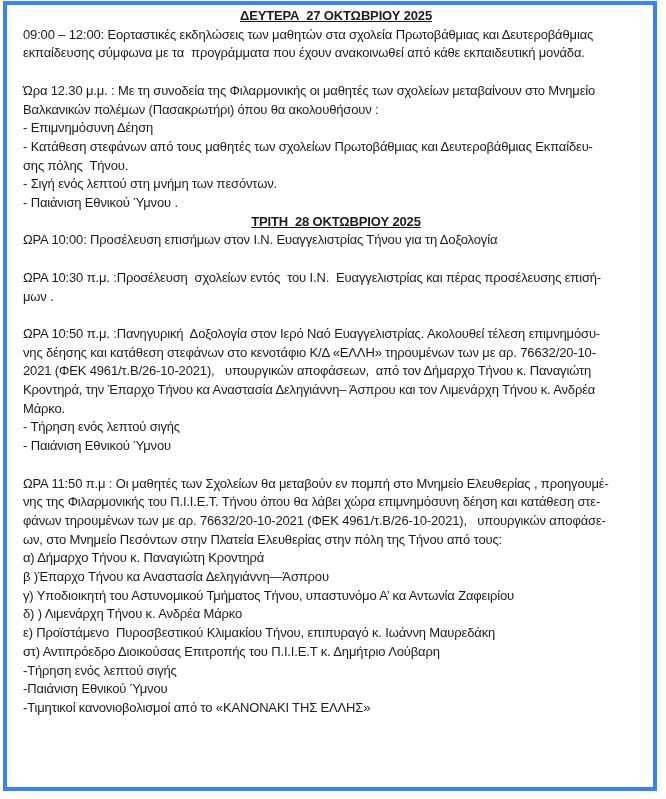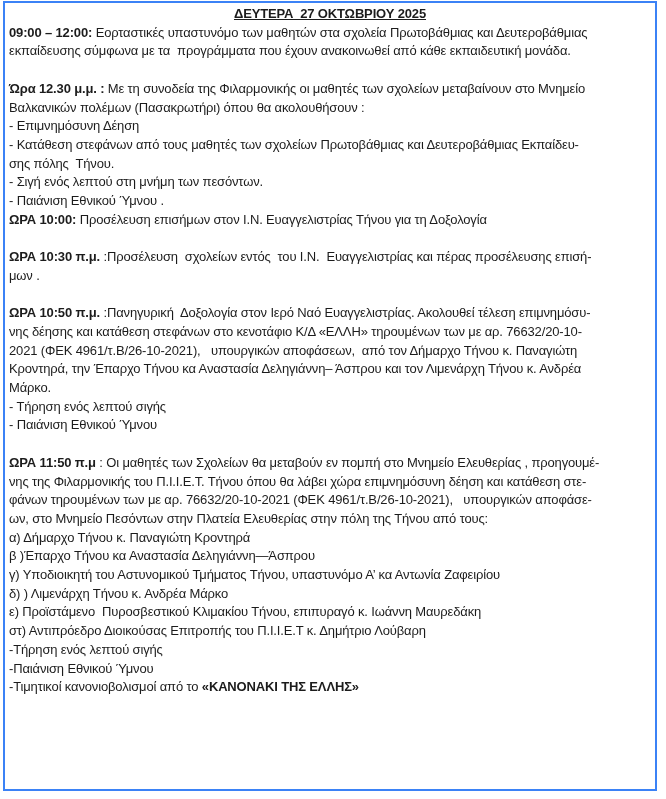--- a/index.html
+++ b/index.html
@@ -10,23 +10,23 @@
     height: 799px;
     overflow: hidden;
     font-family: "Liberation Sans", "DejaVu Sans", sans-serif;
   }
   .page {
     position: absolute;
     left: 3px;
     top: 1px;
     width: 654px;
     height: 790px;
-    border: 2px solid #3b82f6;
+    border: 4px solid #3b82f6;
     box-sizing: border-box;
-    padding: 2px 4px 0 4px;
+    padding: 2px 4px 0 16px;
     overflow: hidden;
     color: #1c1c1c;
     font-size: 13px;
     line-height: 18.7px;
     letter-spacing: -0.15px;
   }
   .heading {
     text-align: center;
     white-space: pre;
   }
@@ -34,42 +34,43 @@
     font-weight: bold;
     text-decoration: underline;
   }
   .block {
     white-space: pre;
   }
   .block.gap {
     margin-bottom: 18.7px;
   }
   .b {
-    font-weight: bold;
+    font-weight: normal;
   }
 </style>
 </head>
 <body>
 
 <div class="page">
 
   <div class="heading"><span class="heading-text">ΔΕΥΤΕΡΑ  27 ΟΚΤΩΒΡΙΟΥ 2025</span></div>
 
-  <div class="block gap"><span class="b">09:00 – 12:00:</span><span> Εορταστικές υπαστυνόμο των μαθητών στα σχολεία Πρωτοβάθμιας και Δευτεροβάθμιας
+  <div class="block gap"><span class="b">09:00 – 12:00:</span><span> Εορταστικές εκδηλώσεις των μαθητών στα σχολεία Πρωτοβάθμιας και Δευτεροβάθμιας
 εκπαίδευσης σύμφωνα με τα  προγράμματα που έχουν ανακοινωθεί από κάθε εκπαιδευτική μονάδα.</span></div>
 
 
   <div class="block"><span class="b">Ώρα 12.30 μ.μ. :</span><span> Με τη συνοδεία της Φιλαρμονικής οι μαθητές των σχολείων μεταβαίνουν στο Μνημείο
 Βαλκανικών πολέμων (Πασακρωτήρι) όπου θα ακολουθήσουν :
 - Επιμνημόσυνη Δέηση
 - Κατάθεση στεφάνων από τους μαθητές των σχολείων Πρωτοβάθμιας και Δευτεροβάθμιας Εκπαίδευ-
 σης πόλης  Τήνου.
 - Σιγή ενός λεπτού στη μνήμη των πεσόντων.
 - Παιάνιση Εθνικού Ύμνου .</span></div>
 
+  <div class="heading"><span class="heading-text">ΤΡΙΤΗ  28 ΟΚΤΩΒΡΙΟΥ 2025</span></div>
 
 
   <div class="block gap"><span class="b">ΩΡΑ 10:00:</span><span> Προσέλευση επισήμων στον Ι.Ν. Ευαγγελιστρίας Τήνου για τη Δοξολογία</span></div>
 
   <div class="block gap"><span class="b">ΩΡΑ 10:30 π.μ.</span><span> :Προσέλευση  σχολείων εντός  του Ι.Ν.  Ευαγγελιστρίας και πέρας προσέλευσης επισή-
 μων .</span></div>
 
   <div class="block gap"><span class="b">ΩΡΑ 10:50 π.μ.</span><span> :Πανηγυρική  Δοξολογία στον Ιερό Ναό Ευαγγελιστρίας. Ακολουθεί τέλεση επιμνημόσυ-
 νης δέησης και κατάθεση στεφάνων στο κενοτάφιο Κ/Δ «ΕΛΛΗ» τηρουμένων των με αρ. 76632/20-10-
 2021 (ΦΕΚ 4961/τ.Β/26-10-2021),   υπουργικών αποφάσεων,  από τον Δήμαρχο Τήνου κ. Παναγιώτη

